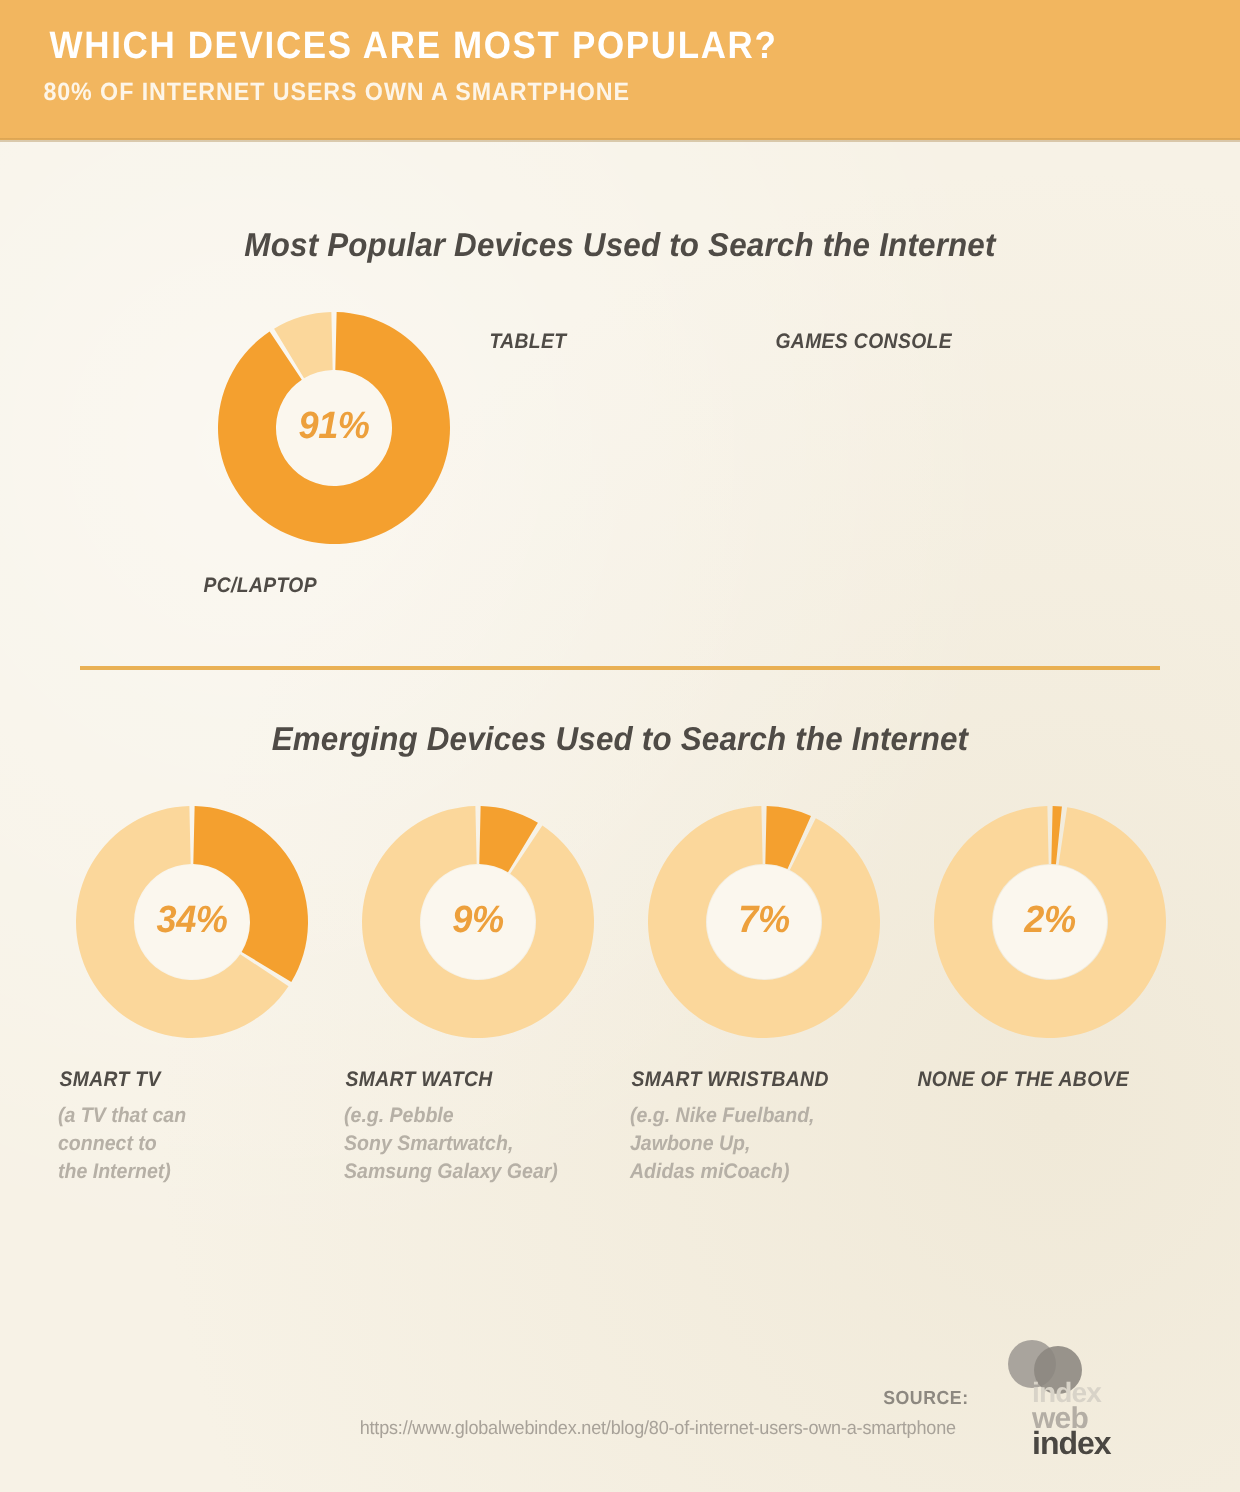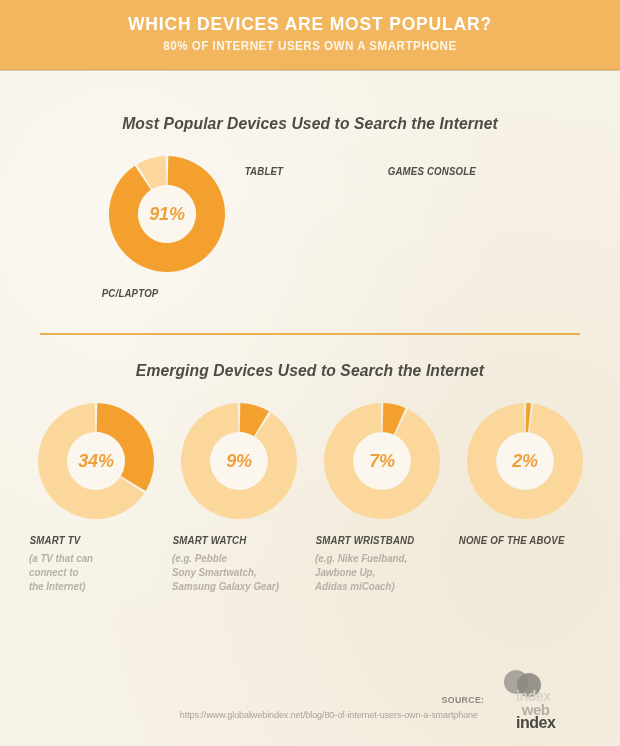--- a/index.html
+++ b/index.html
@@ -23,21 +23,21 @@
       radial-gradient(ellipse at 85% 75%, rgba(233,224,202,0.5) 0%, rgba(233,224,202,0) 60%),
       #f7f2e6;
   }
 
   
   .header {
     position: relative;
     height: 70px;
     background: #f2b65f;
     box-shadow: 0 1px 0 rgba(160,120,55,0.35);
-    text-align: center;
+    text-align: left;
     overflow: hidden;
   }
   .header:after {
     content: "";
     position: absolute;
     left: 0; right: 0; bottom: -2px;
     height: 3px;
     background: linear-gradient(to bottom, rgba(120,85,30,0.18), rgba(255,255,255,0));
   }
   .header-title {
@@ -212,21 +212,20 @@
     font-size: 14px;
     font-weight: bold;
     color: #d8d3c8;
     letter-spacing: -0.4px;
   }
   .logo-text .l2 {
     font-size: 15px;
     font-weight: bold;
     color: #b4aea5;
     letter-spacing: -0.4px;
-    text-align: center;
   }
   .logo-text .l3 {
     font-size: 16px;
     font-weight: bold;
     color: #4a4742;
     letter-spacing: -0.5px;
   }
 </style>
 </head>
 <body>

